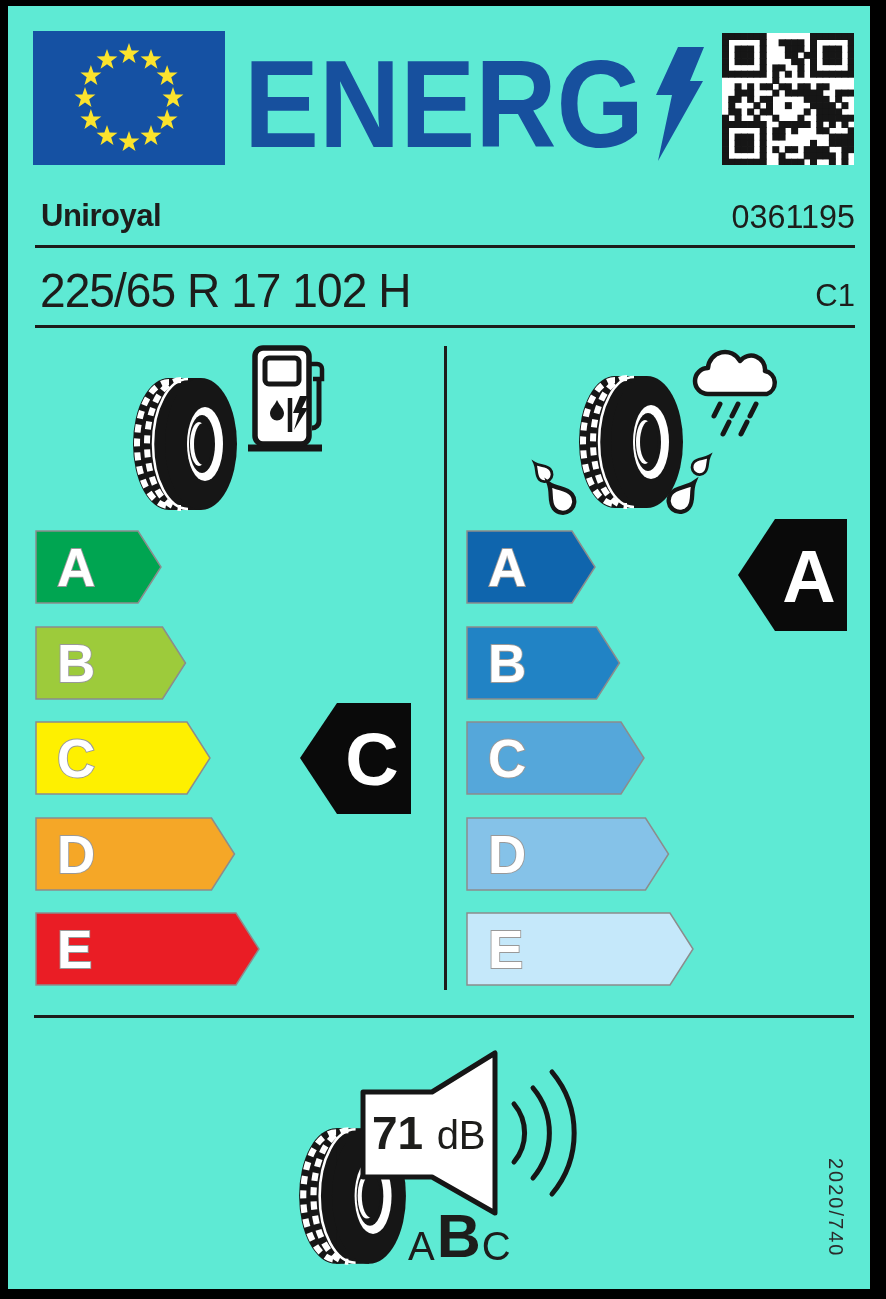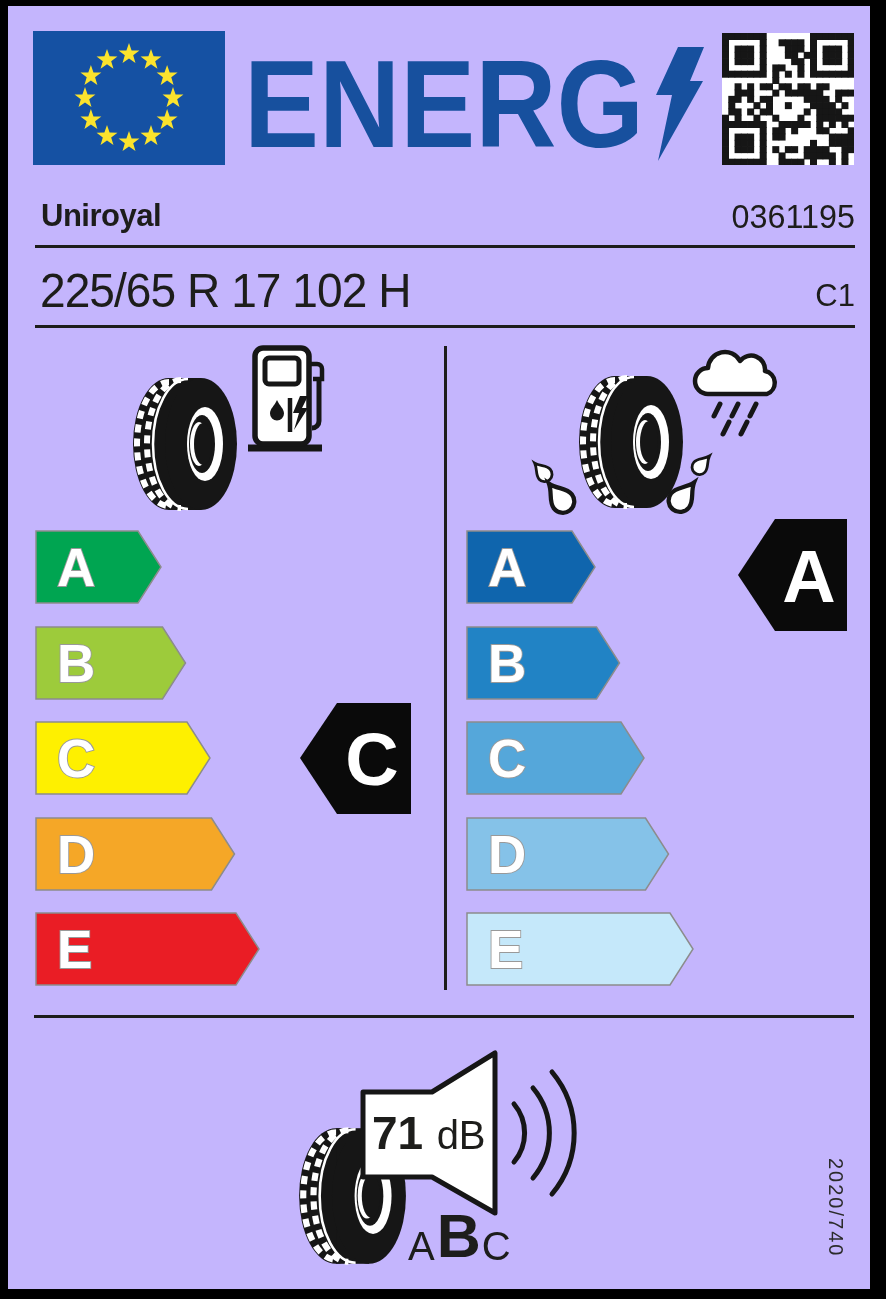--- a/index.html
+++ b/index.html
@@ -1,19 +1,19 @@
 <!DOCTYPE html>
 <html><head>
 <meta charset="utf-8">
 <style>
   html,body{margin:0;padding:0;background:#ffffff;}
   .label{
     position:relative;
     width:886px;height:1299px;
-    background:#c4b5fd;
+    background:#5eead4;
     font-family:"Liberation Sans", sans-serif;
     color:#1d1d1b;
     overflow:hidden;
   }
   .border-strip{position:absolute;background:#000;}
   .b-top{left:0;top:0;width:886px;height:6px;}
   .b-left{left:0;top:0;width:8px;height:1299px;}
   .b-right{left:870px;top:0;width:16px;height:1299px;}
   .b-bottom{left:0;top:1289px;width:886px;height:10px;}
 

